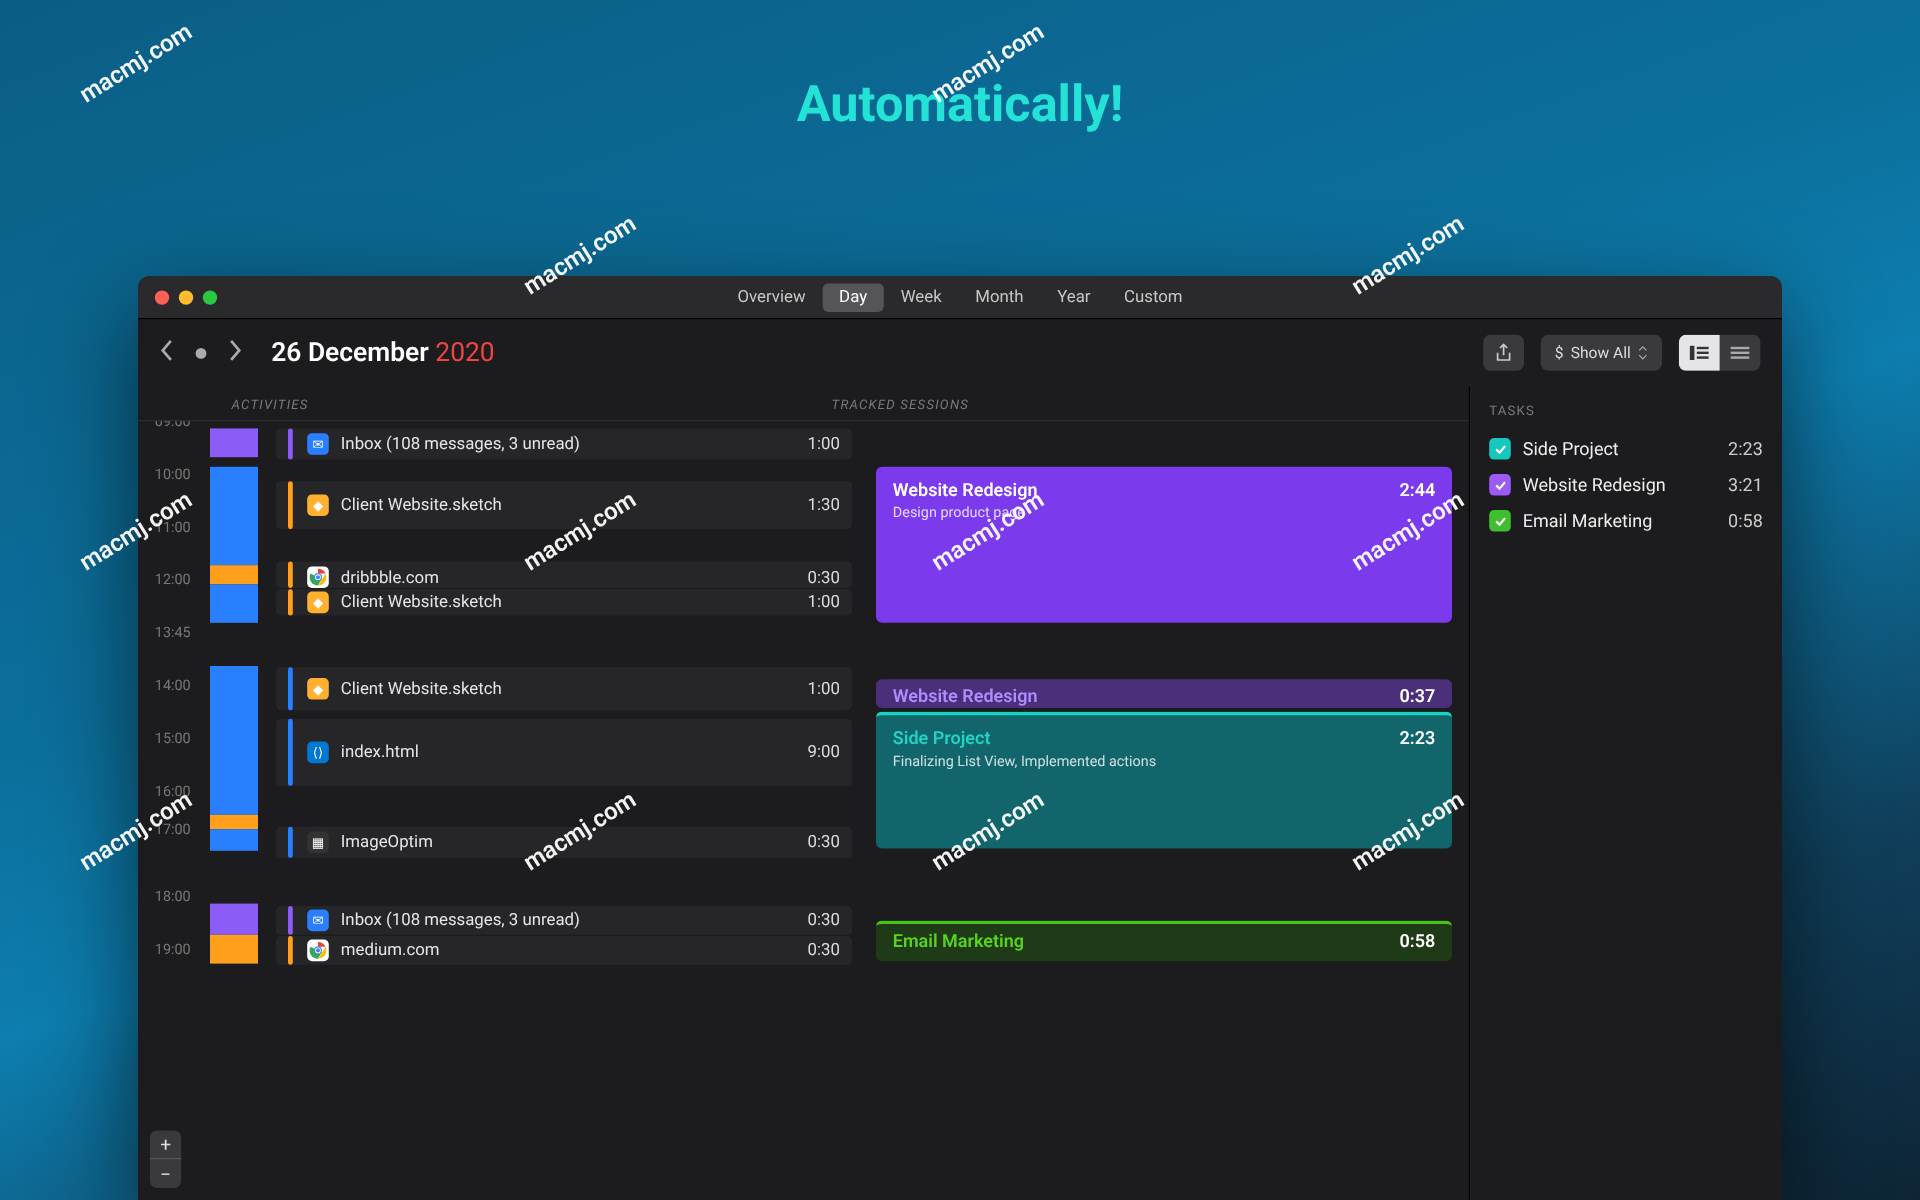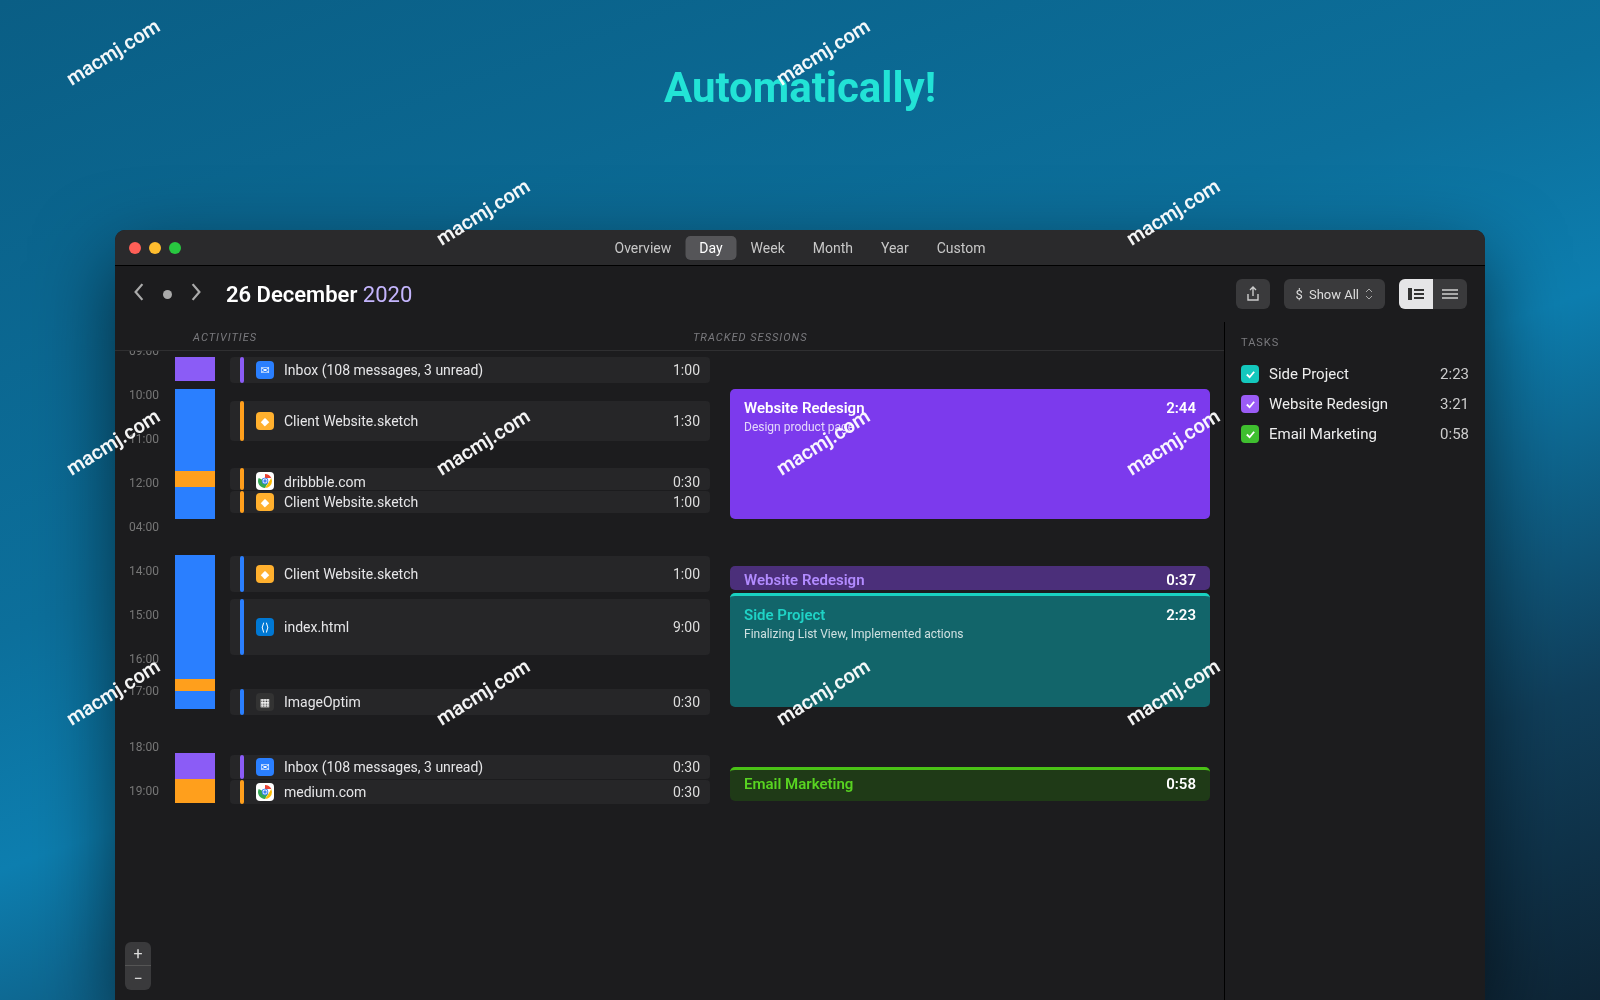--- a/index.html
+++ b/index.html
@@ -32,21 +32,21 @@
     padding:4px 14px; font-size:14px; color:#c8c8c8; cursor:pointer;
   }
   .segmented .active { background:#555558; color:#fff; border-radius:5px;}
   .toolbar {
     height:56px; display:flex; align-items:center; padding:0 18px; gap:14px;
   }
   .nav-arrows{display:flex; gap:18px; align-items:center; color:#bbb;}
   .nav-arrows svg{width:12px;height:18px;fill:#aaa;}
   .dot{width:9px;height:9px;border-radius:50%;background:#aaa;}
   .date-title{font-size:22px;color:#fff;font-weight:600;margin-left:10px;}
-  .date-title .yr{color:#c4b5fd;font-weight:400;}
+  .date-title .yr{color:#ef4444;font-weight:400;}
   .spacer{flex:1;}
   .btn {
     height:30px; background:#3a3a3c; border-radius:6px; color:#ddd;
     display:flex;align-items:center;padding:0 12px;font-size:13px;gap:6px;
   }
   .btn.square{width:34px;padding:0;justify-content:center;}
   .view-toggle{display:flex;background:#3a3a3c;border-radius:6px;overflow:hidden;}
   .view-toggle div{width:34px;height:30px;display:flex;align-items:center;justify-content:center;}
   .view-toggle .on{background:#e5e5e7;}
   .view-toggle svg{width:16px;height:12px;}
@@ -168,21 +168,21 @@
       </div>
       <div class="timeline" id="timeline">
         <div class="zoom">
           <div>+</div>
           <div>−</div>
         </div>
       <div class="hour-label" style="top: 0px;">09:00</div>
           <div class="hour-label" style="top: 44px;">10:00</div>
           <div class="hour-label" style="top: 88px;">11:00</div>
           <div class="hour-label" style="top: 132px;">12:00</div>
-          <div class="hour-label" style="top: 176px;">04:00</div>
+          <div class="hour-label" style="top: 176px;">13:45</div>
           <div class="hour-label" style="top: 220px;">14:00</div>
           <div class="hour-label" style="top: 264px;">15:00</div>
           <div class="hour-label" style="top: 308px;">16:00</div>
           <div class="hour-label" style="top: 340px;">17:00</div>
           <div class="hour-label" style="top: 396px;">18:00</div>
           <div class="hour-label" style="top: 440px;">19:00</div>
           <div class="strip">
             <div style="top: 6px; height: 24px; background: rgb(139, 92, 246);"></div>
             <div style="top: 38px; height: 82px; background: rgb(42, 127, 255);"></div>
             <div style="top: 120px; height: 16px; background: rgb(255, 159, 28);"></div>

